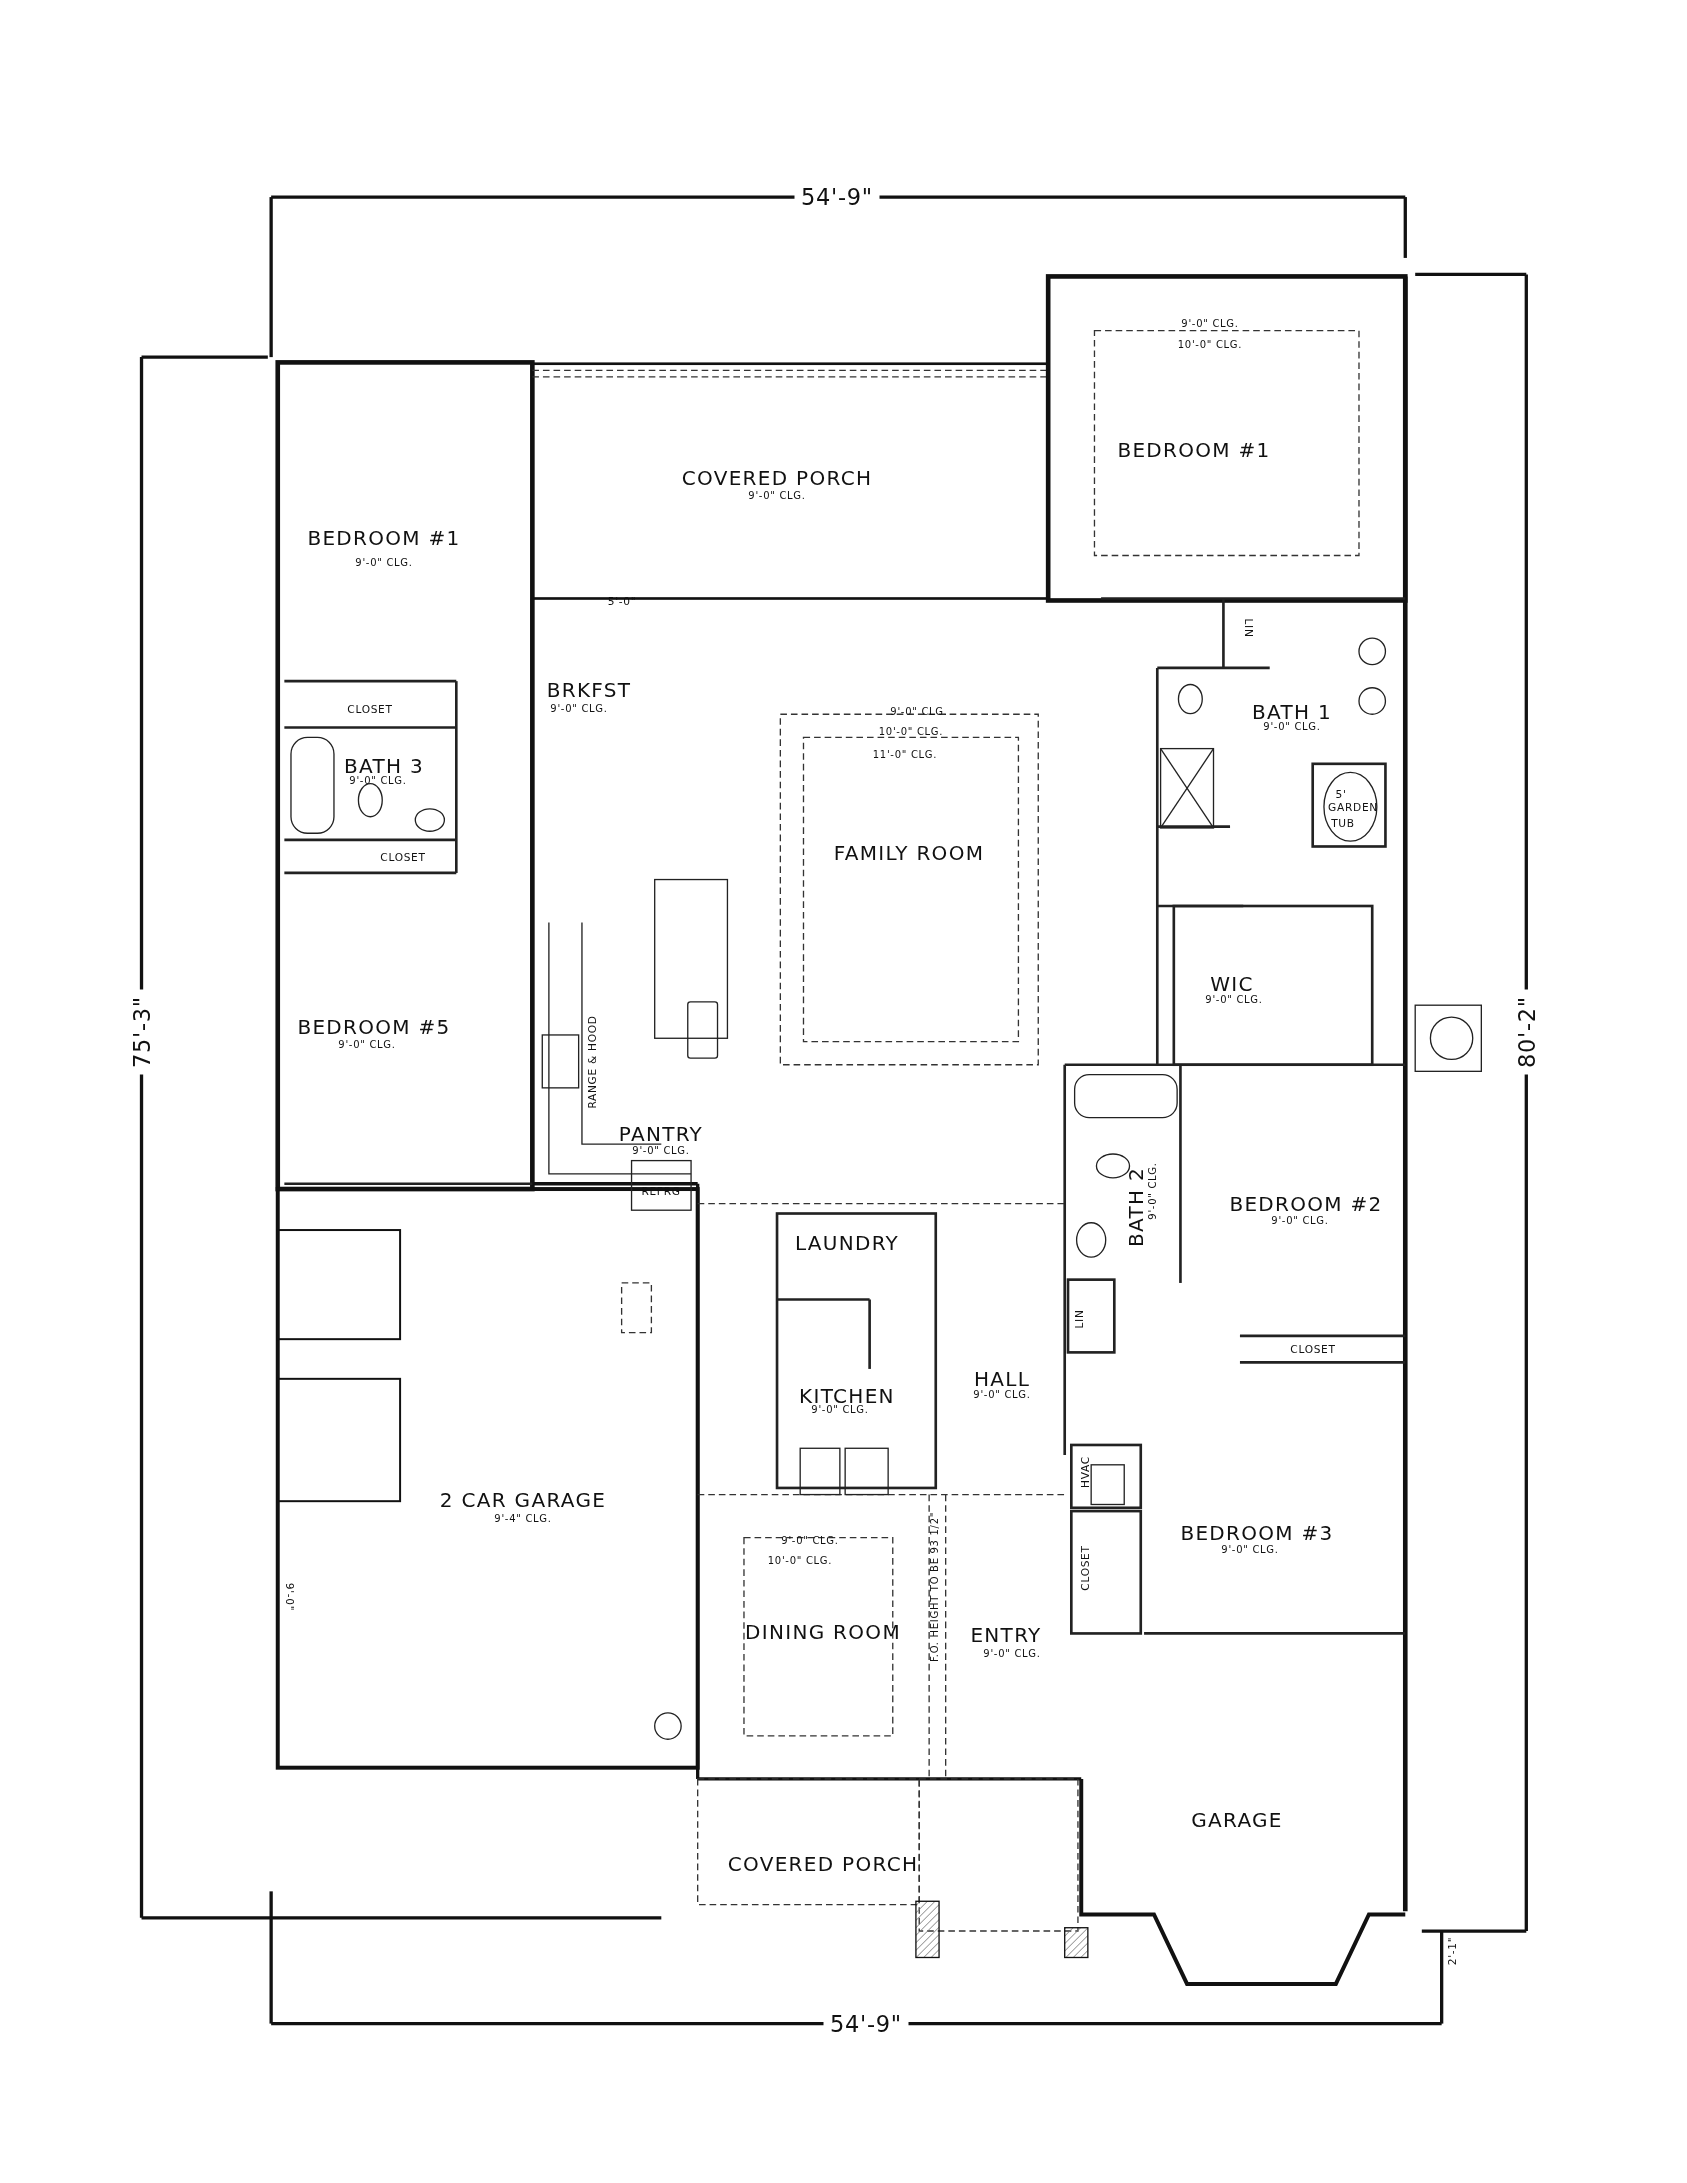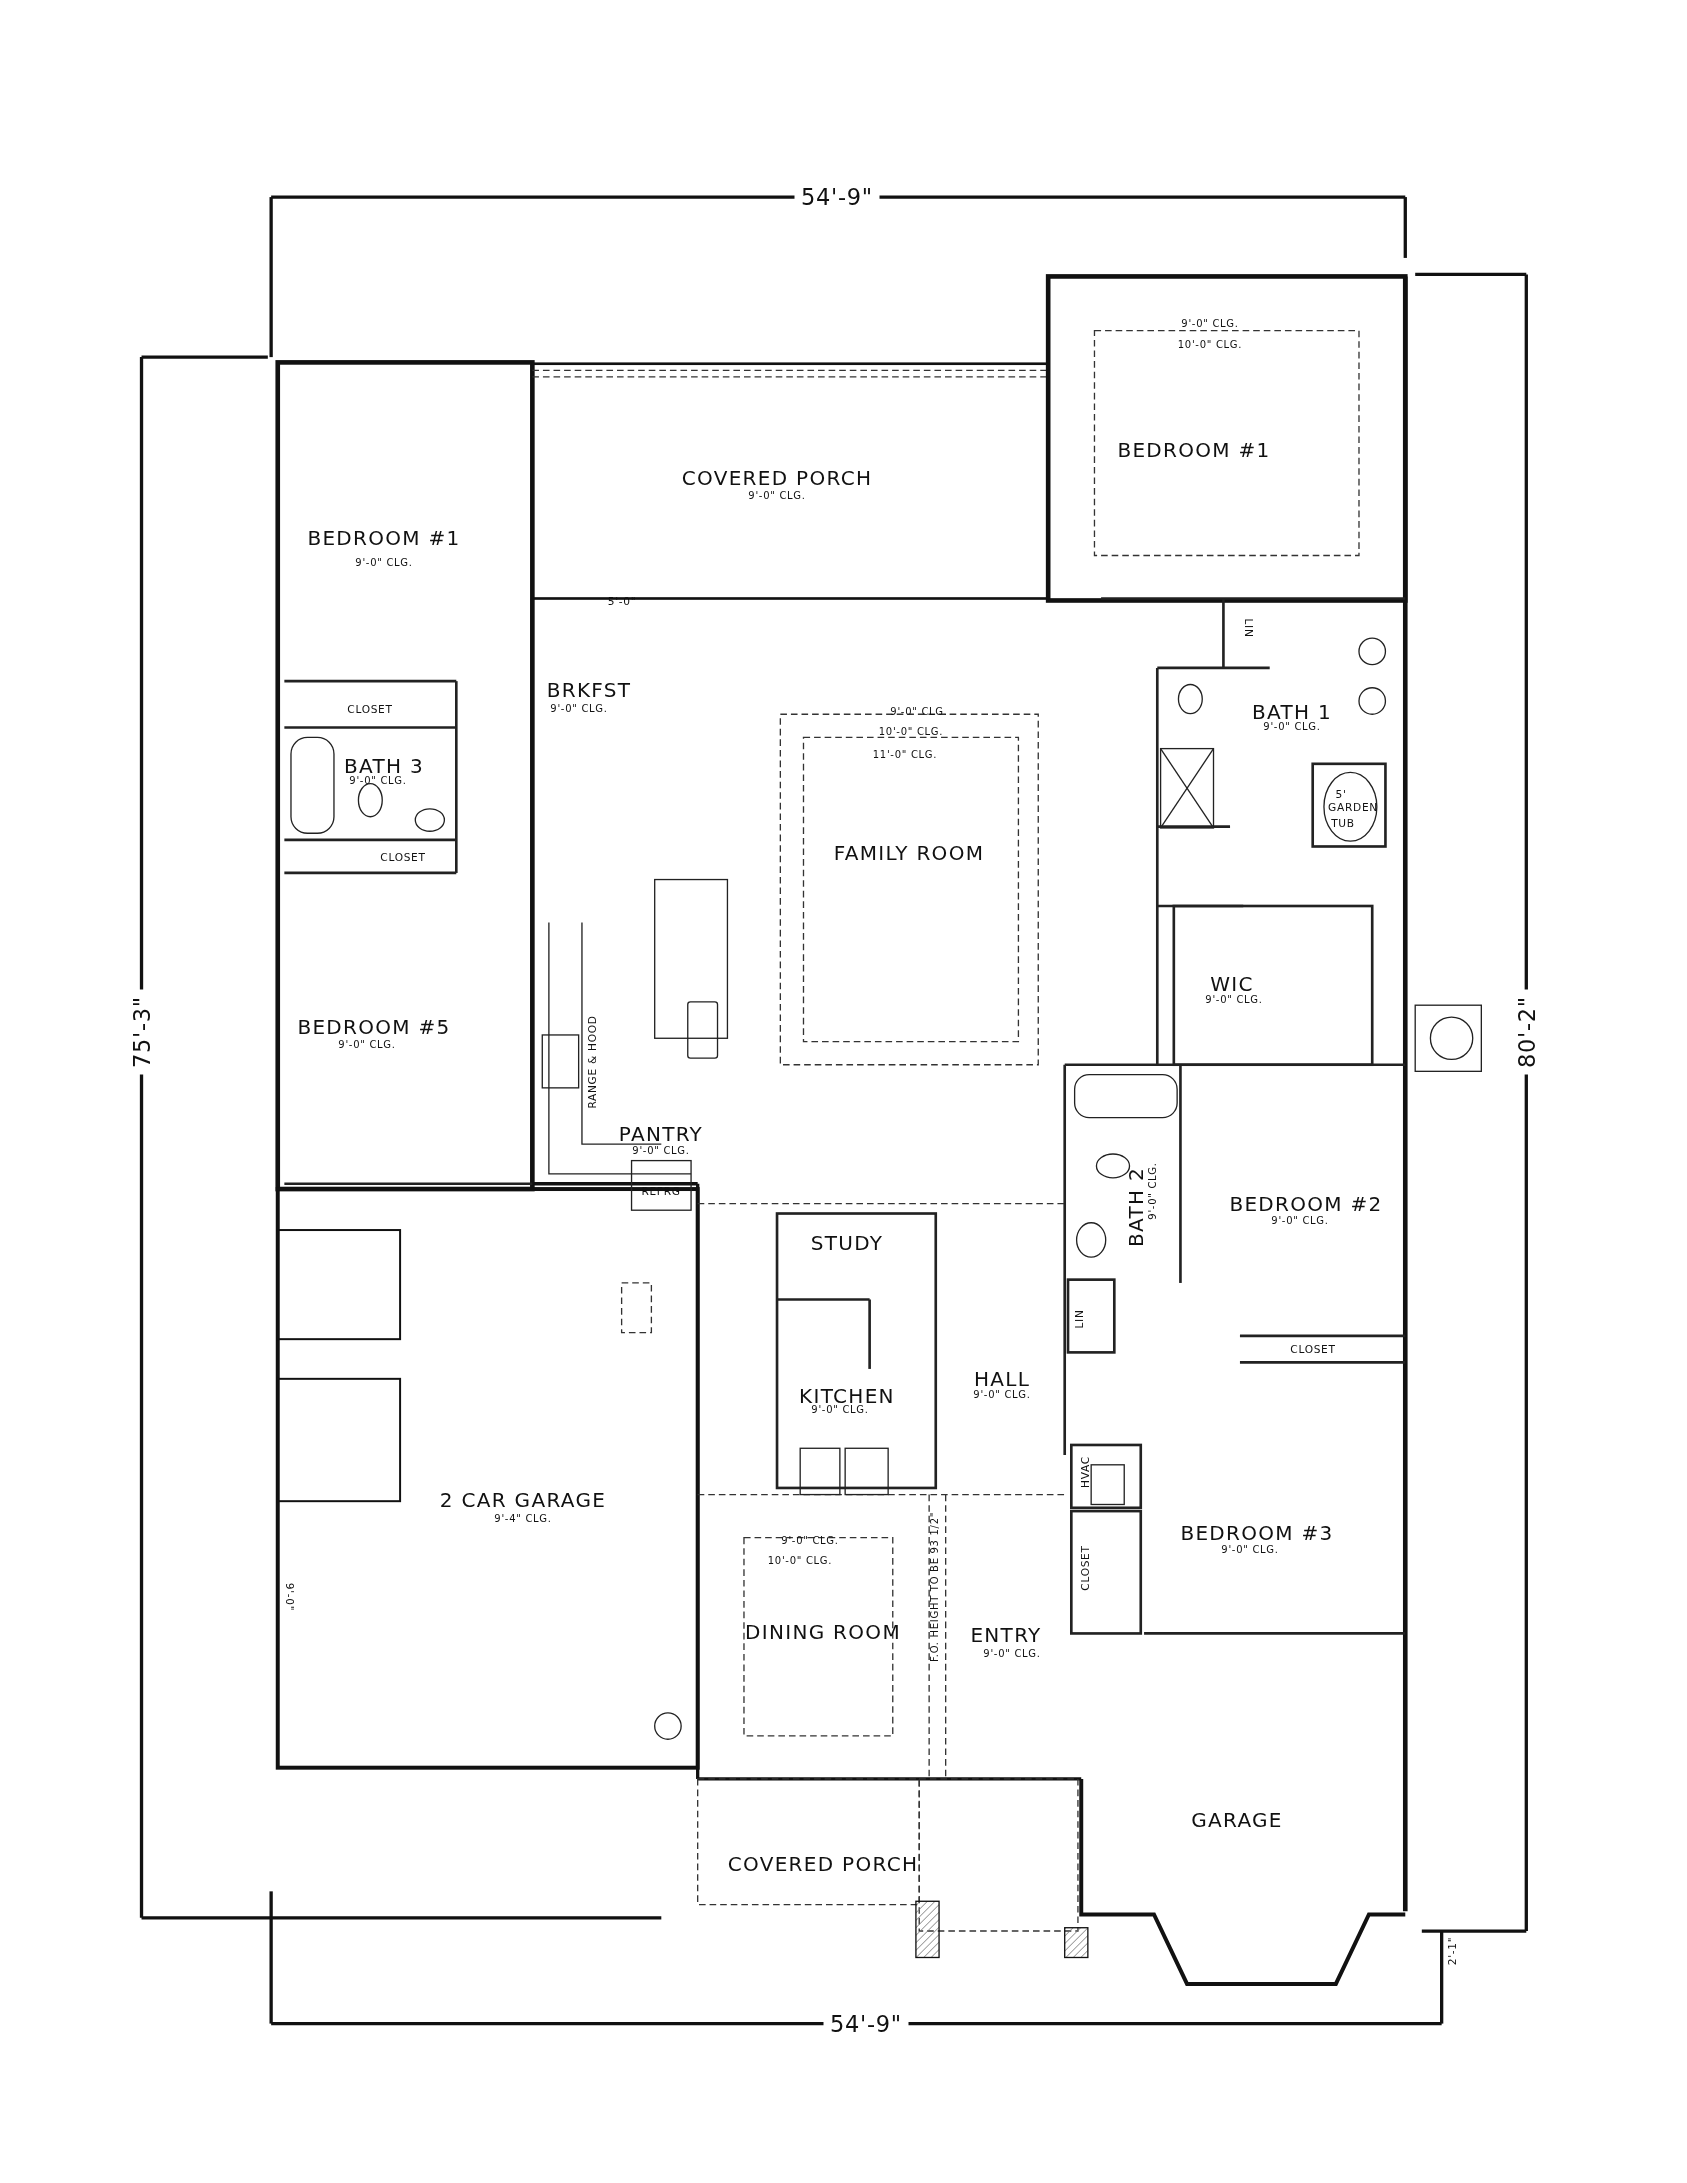--- a/index.html
+++ b/index.html
@@ -204,21 +204,21 @@
 
 <div class="lbl room" style="left:661px;top:1134px">PANTRY</div>
 <div class="lbl clg" style="left:661px;top:1150px">9'-0" CLG.</div>
 
 <div class="lbl room vert" style="left:1136px;top:1207px">BATH 2</div>
 <div class="lbl clg vert" style="left:1152px;top:1191px">9'-0" CLG.</div>
 
 <div class="lbl room" style="left:1306px;top:1204px">BEDROOM #2</div>
 <div class="lbl clg" style="left:1300px;top:1220px">9'-0" CLG.</div>
 
-<div class="lbl room" style="left:847px;top:1243px">STUDY</div>
+<div class="lbl room" style="left:847px;top:1243px">LAUNDRY</div>
 
 <div class="lbl room" style="left:847px;top:1396px">KITCHEN</div>
 <div class="lbl clg" style="left:840px;top:1409px">9'-0" CLG.</div>
 
 <div class="lbl room" style="left:1002px;top:1379px">HALL</div>
 <div class="lbl clg" style="left:1002px;top:1394px">9'-0" CLG.</div>
 
 <div class="lbl room" style="left:523px;top:1500px">2 CAR GARAGE</div>
 <div class="lbl clg" style="left:523px;top:1518px">9'-4" CLG.</div>
 

